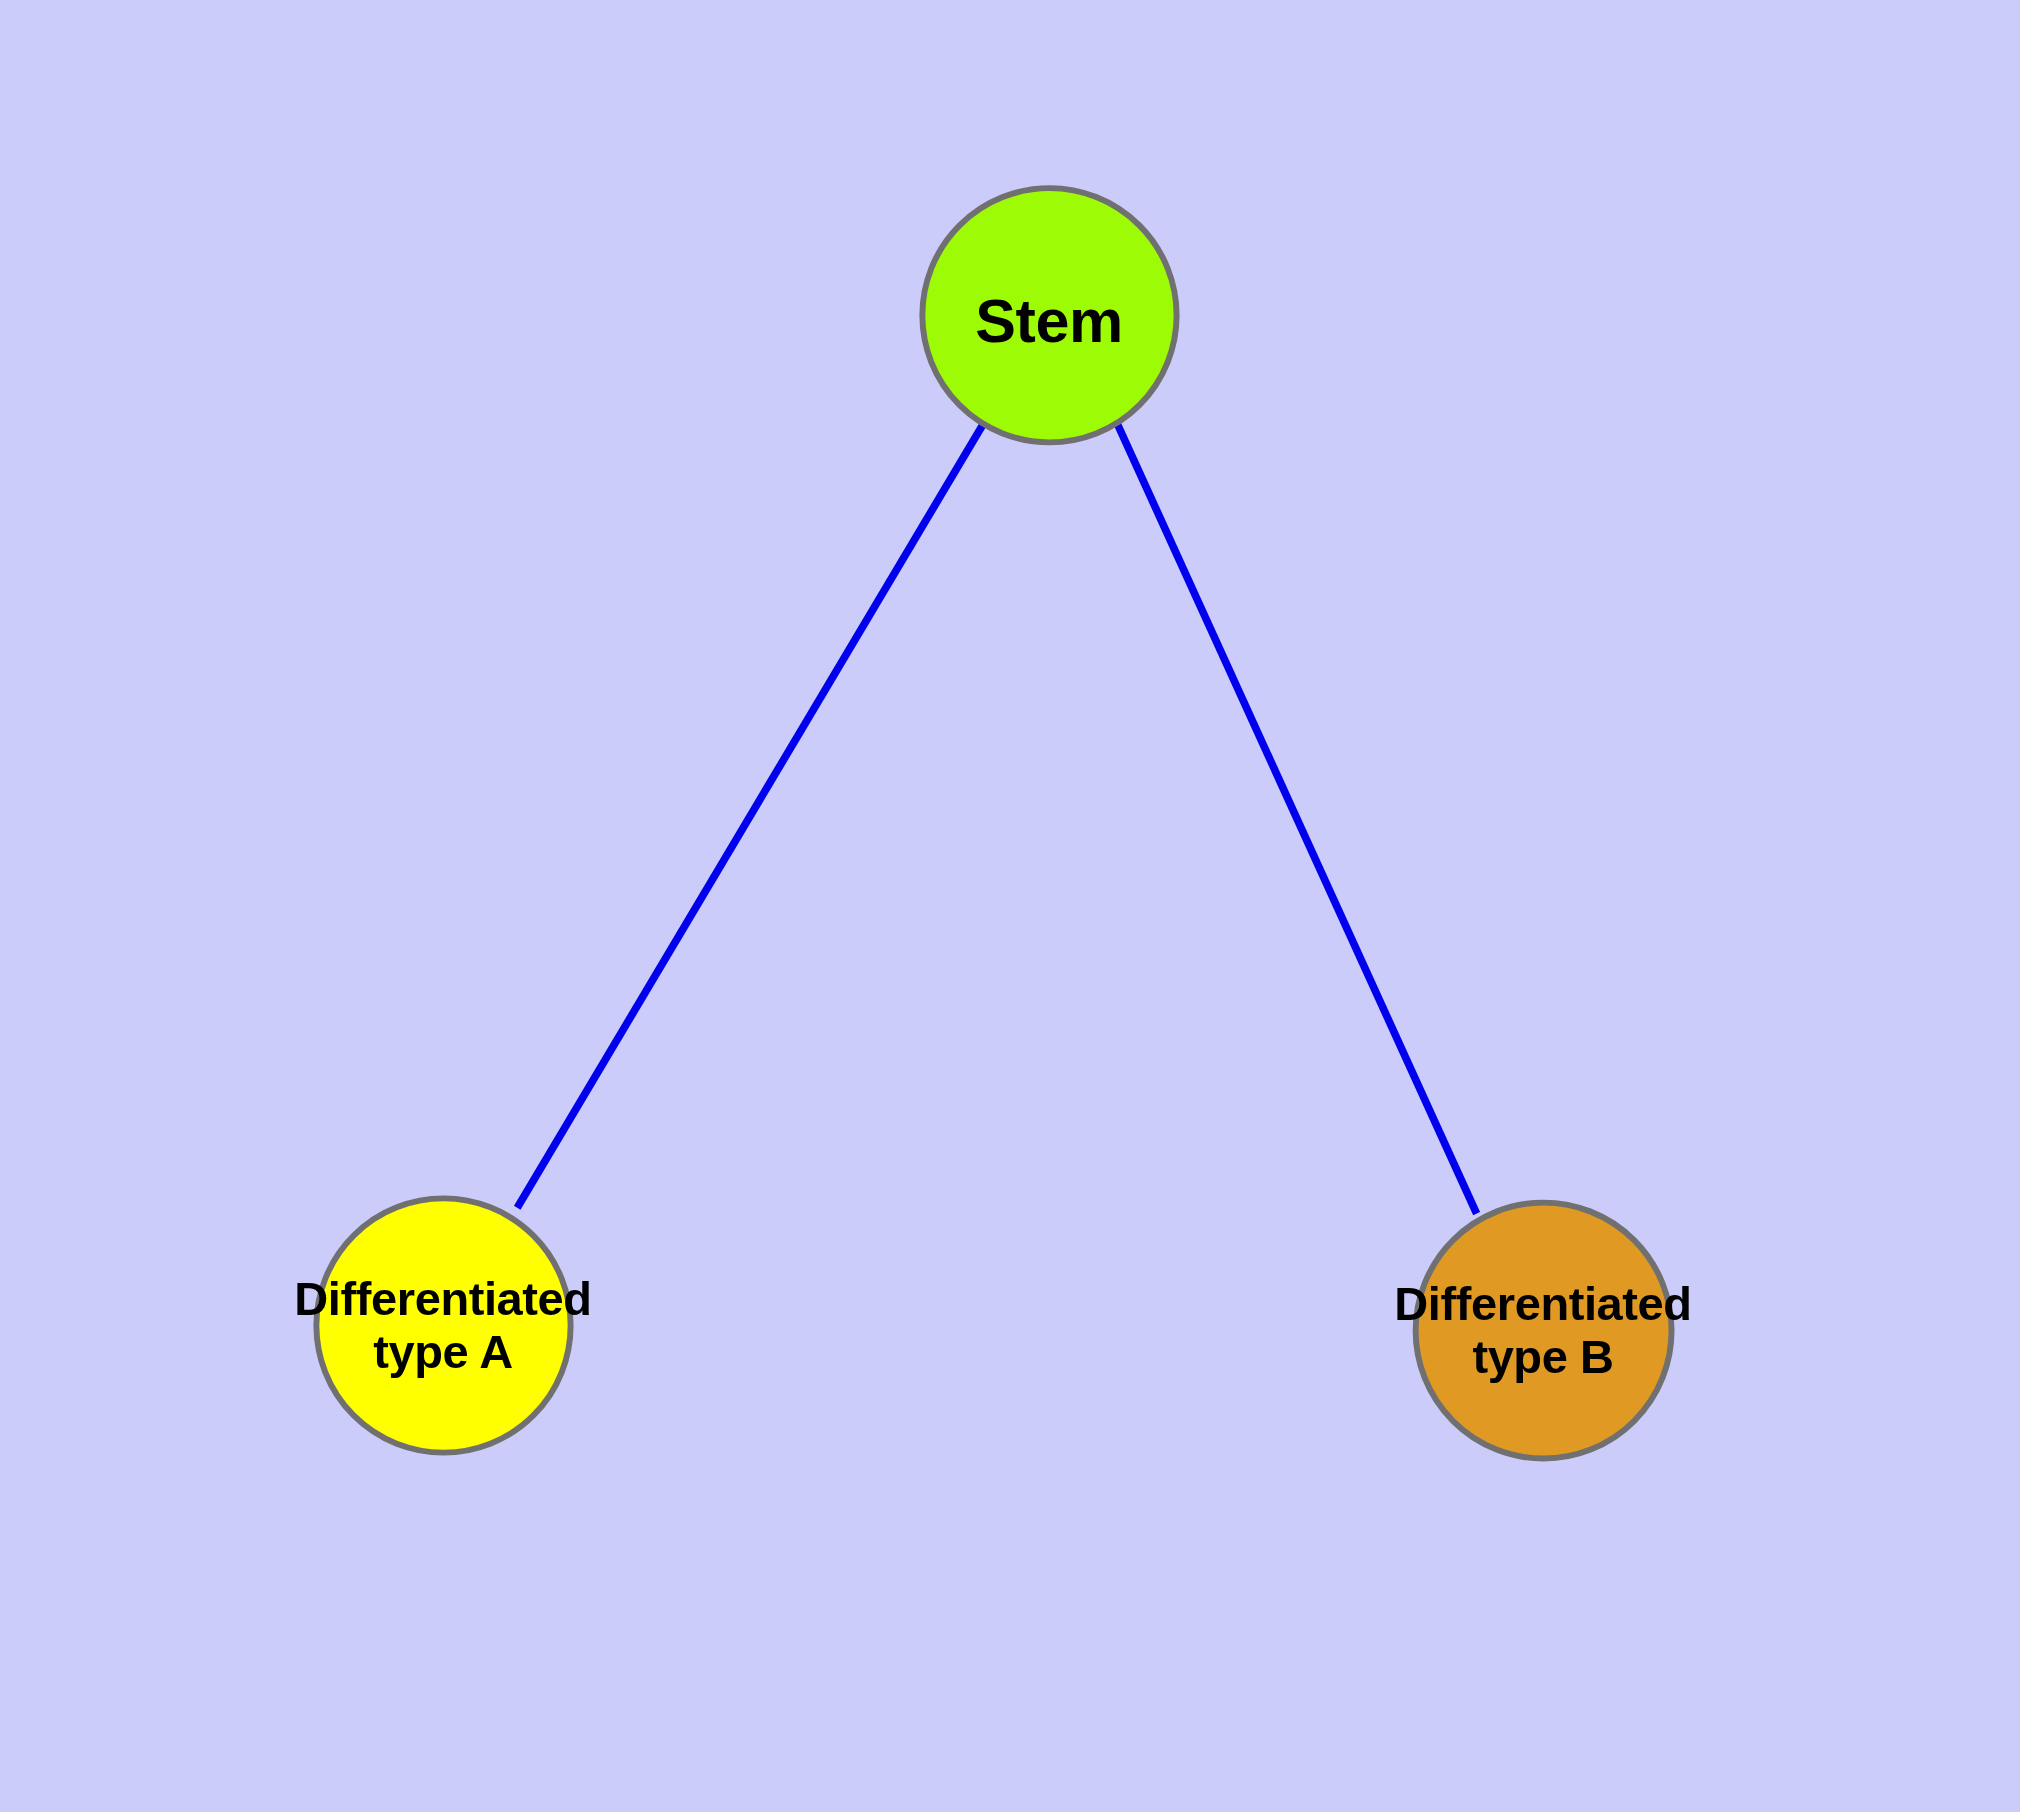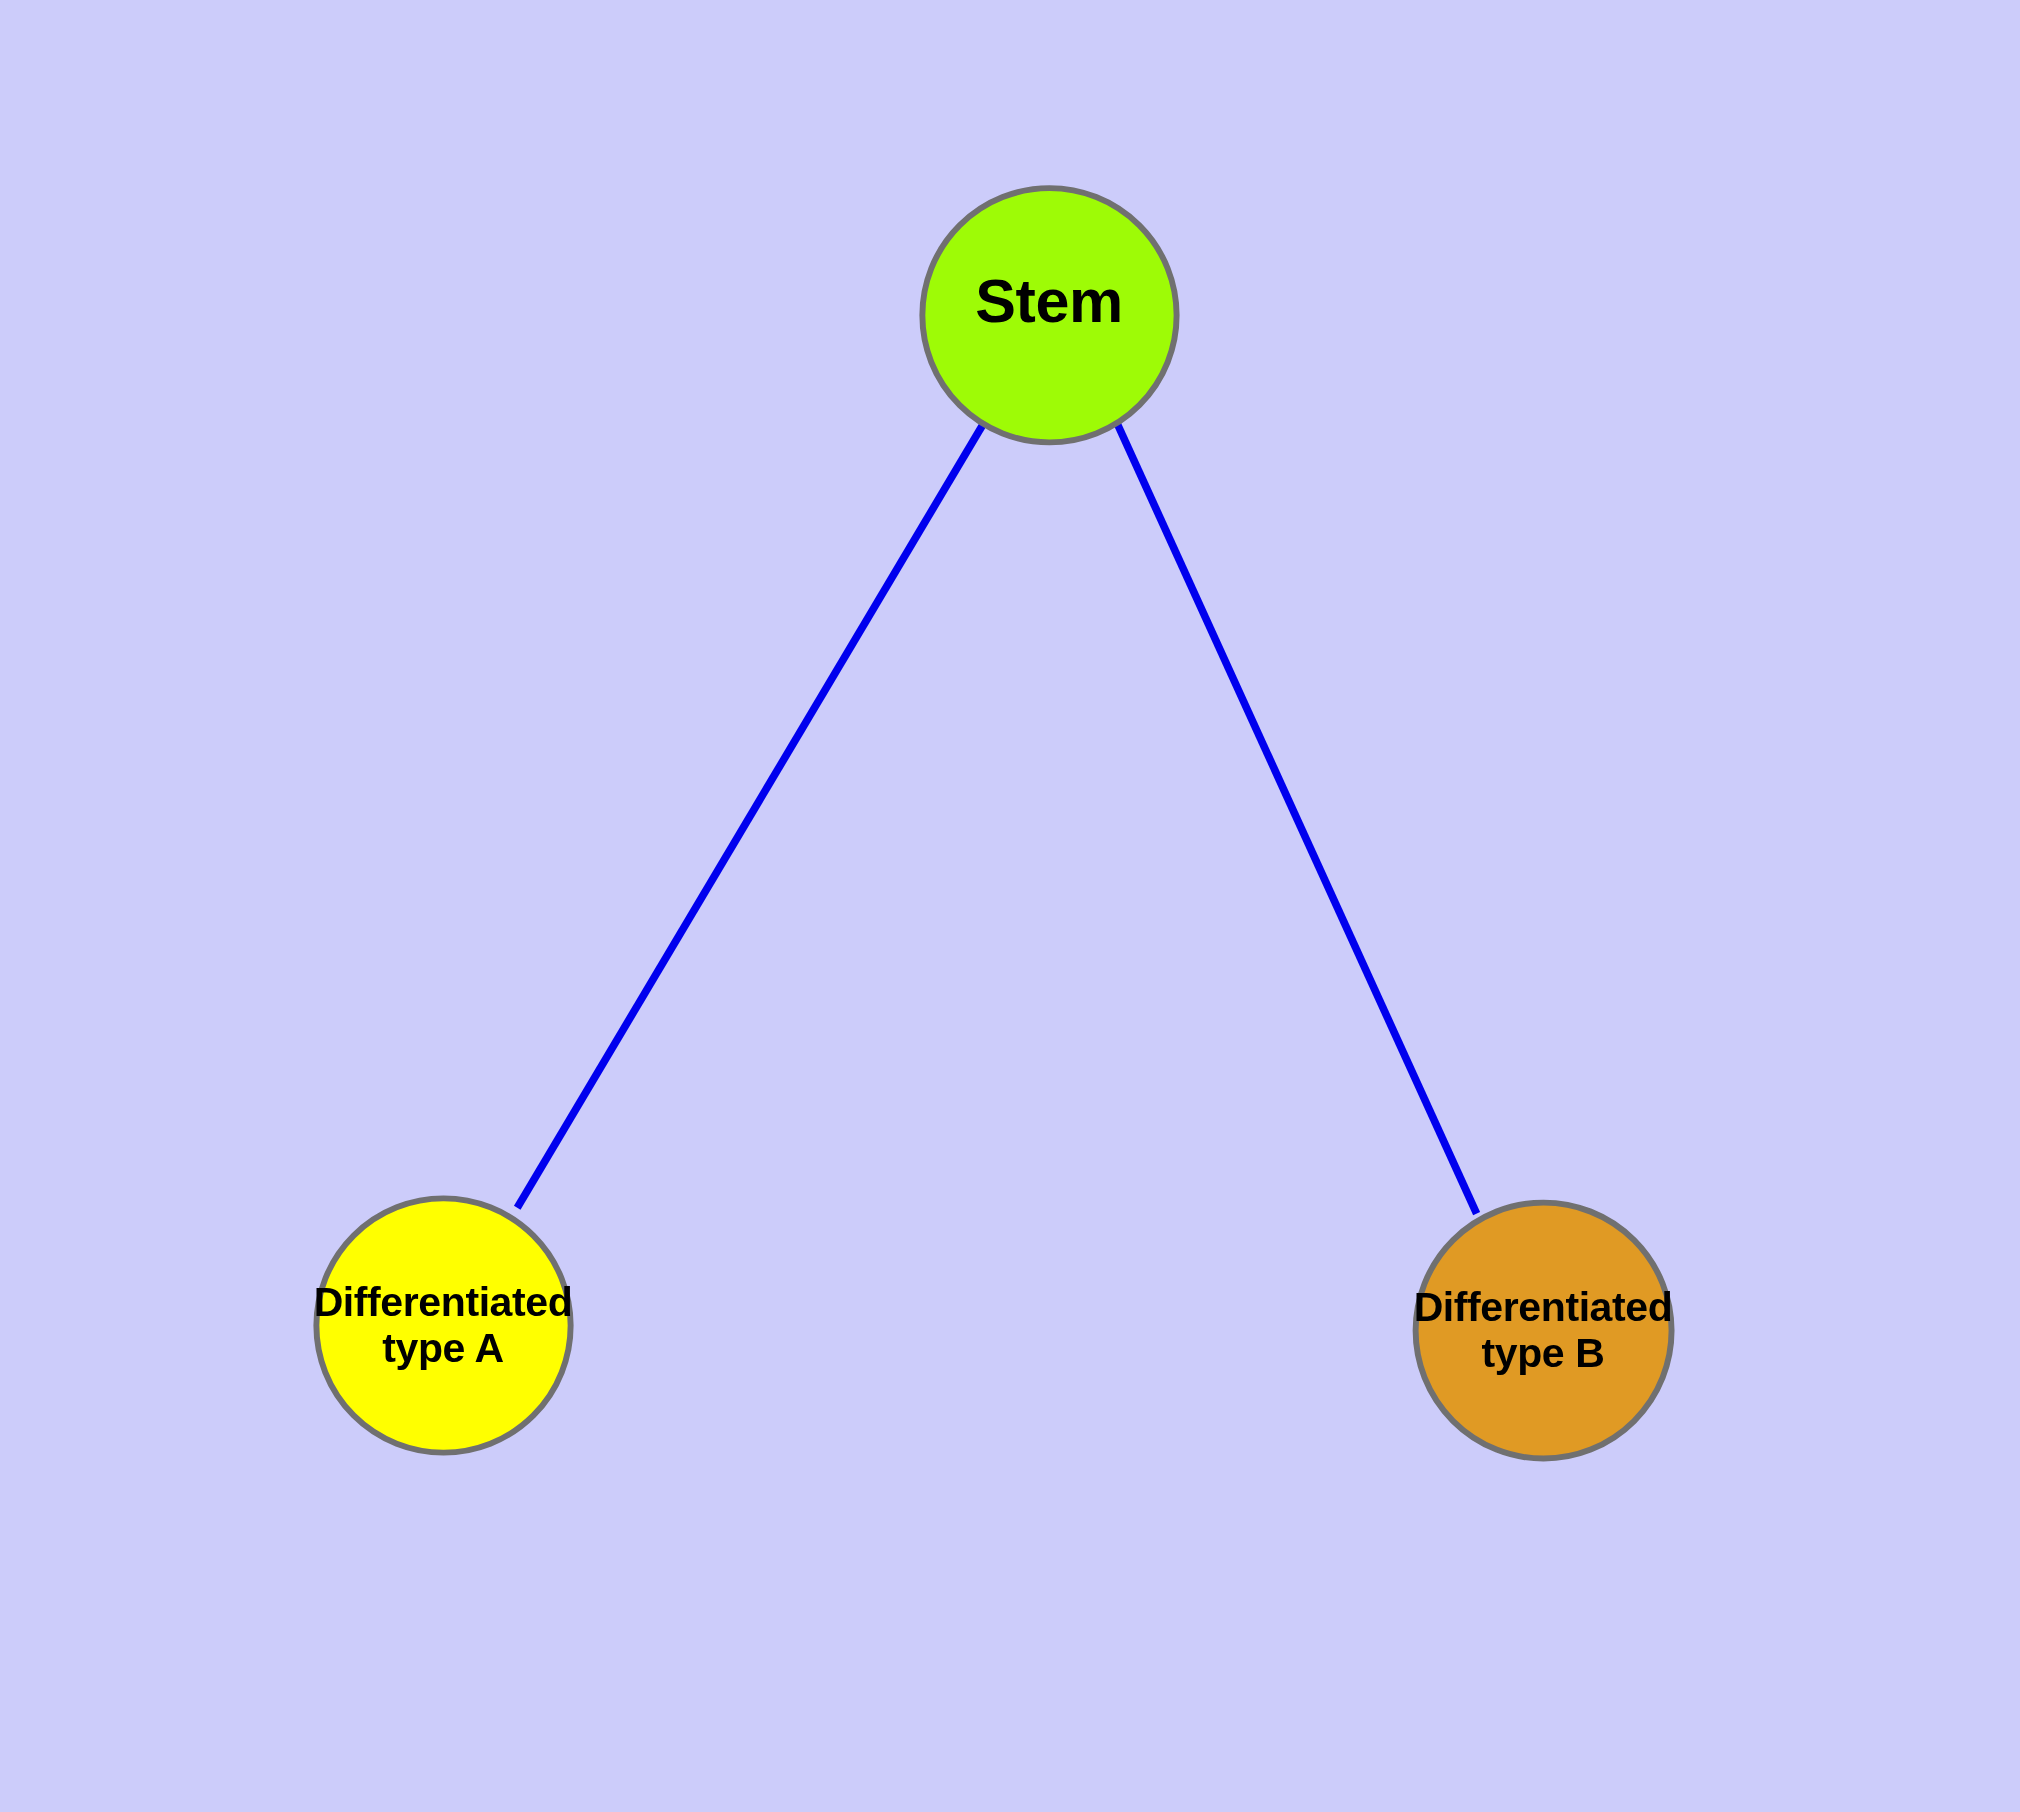--- a/index.html
+++ b/index.html
@@ -37,21 +37,21 @@
     white-space: pre;
     line-height: 1.12;
     letter-spacing: -0.4px;
     pointer-events: none;
     transform: translate(-50%, -50%);
   }
   .label-root {
     font-size: 61px;
   }
   .label-leaf {
-    font-size: 41px;
+    font-size: 47px;
   }
 </style>
 </head>
 <body>
 
 <div id="canvas">
 
   <div id="bg-rect" style="background: rgb(204, 204, 250);"></div>
 
   <svg id="graph-svg" viewBox="0 0 2384 2138" xmlns="http://www.w3.org/2000/svg">
@@ -59,20 +59,20 @@
       <line class="edge-line" x1="1160" y1="500" x2="610" y2="1425" stroke="#0000ee" stroke-width="9" stroke-linecap="butt"></line>
       <line class="edge-line" x1="1318" y1="500" x2="1742" y2="1432" stroke="#0000ee" stroke-width="9" stroke-linecap="butt"></line>
     </g>
     <g>
       <circle class="node-circle" cx="1238" cy="372" r="150" fill="#9efb06" stroke="#707070" stroke-width="7"></circle>
       <circle class="node-circle" cx="523" cy="1564" r="150" fill="#ffff00" stroke="#707070" stroke-width="7"></circle>
       <circle class="node-circle" cx="1821" cy="1570" r="151" fill="#e09a24" stroke="#707070" stroke-width="7"></circle>
     </g>
   </svg>
 
-  <div class="node-label label-root" style="left: 1049px; top: 301px; color: rgb(0, 0, 0);">Stem</div>
+  <div class="node-label label-root" style="left: 1049px; top: 321px; color: rgb(0, 0, 0);">Stem</div>
   <div class="node-label label-leaf" style="left: 443px; top: 1326px; color: rgb(0, 0, 0);">Differentiated
 type A</div>
   <div class="node-label label-leaf" style="left: 1543px; top: 1331px; color: rgb(0, 0, 0);">Differentiated
 type B</div>
 
 </div>
 
 
 </body></html>

